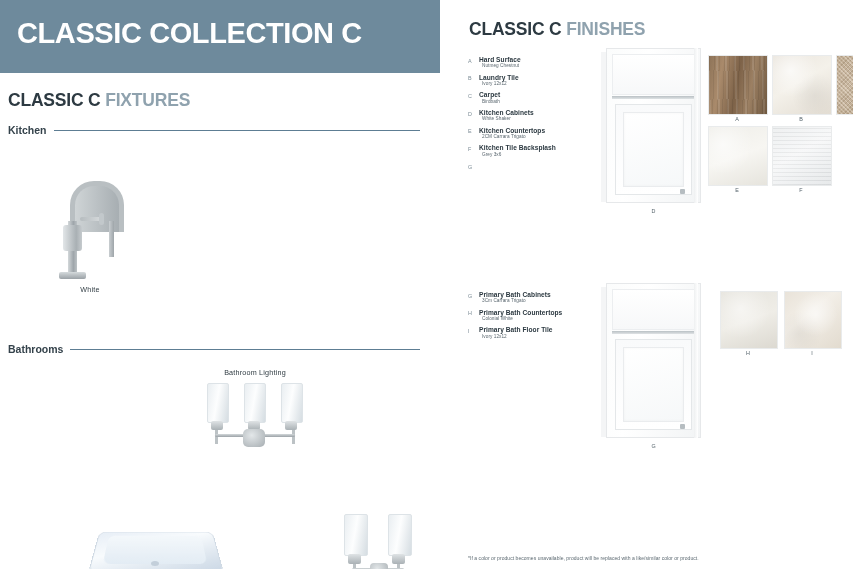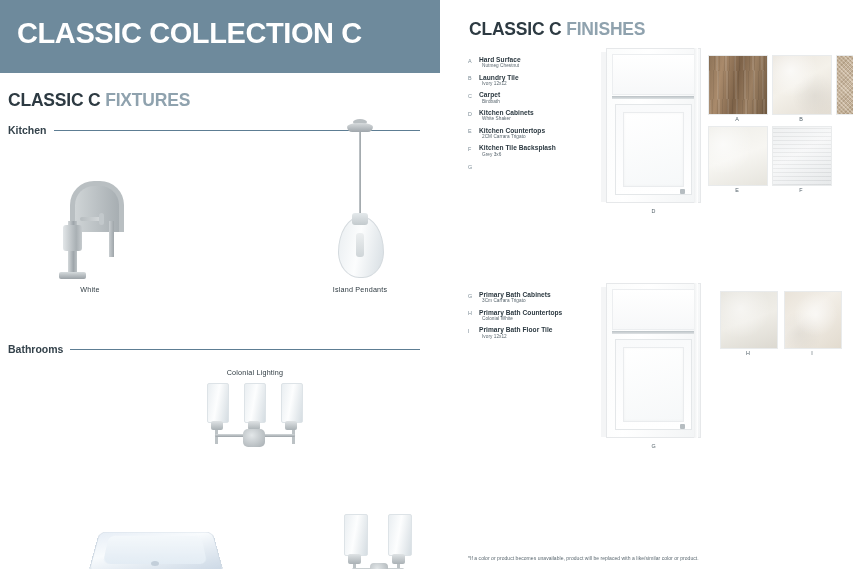--- a/index.html
+++ b/index.html
@@ -224,40 +224,29 @@
         <span class="fc-down"></span>
         <span class="fc-col"></span>
       <span class="fc-body"></span>
         <span class="fc-handle"></span>
         <span class="fc-base"></span>
     </div>
     <div class="cap">White</div>
   </div>
 
 
-  <div class="fixture f-pendant">
-    <div class="art pendant-art">
-      <span class="pd-cap2"></span>
-        <span class="pd-cap"></span>
-        <span class="pd-rod"></span>
-      <span class="pd-glass"></span>
-        <span class="pd-neck"></span>
-        <span class="pd-bulb"></span>
-    </div>
-    <div class="cap">Island Pendants</div>
-  </div>
 
   <div class="group-head gh-bath">
     <span class="label">Bathrooms</span>
     <span class="rule"></span>
   </div>
 
 
   <div class="fixture f-blight">
-    <div class="cap">Colonial Lighting</div>
+    <div class="cap">Bathroom Lighting</div>
     <div class="art bl-art">
       <span class="bl-shade s1"></span>
         <span class="bl-shade s2"></span>
         <span class="bl-shade s3"></span>
       <span class="bl-socket s1"></span>
         <span class="bl-socket s2"></span>
         <span class="bl-socket s3"></span>
       <span class="bl-stem s1"></span>
         <span class="bl-stem s3"></span>
       <span class="bl-bar"></span>

